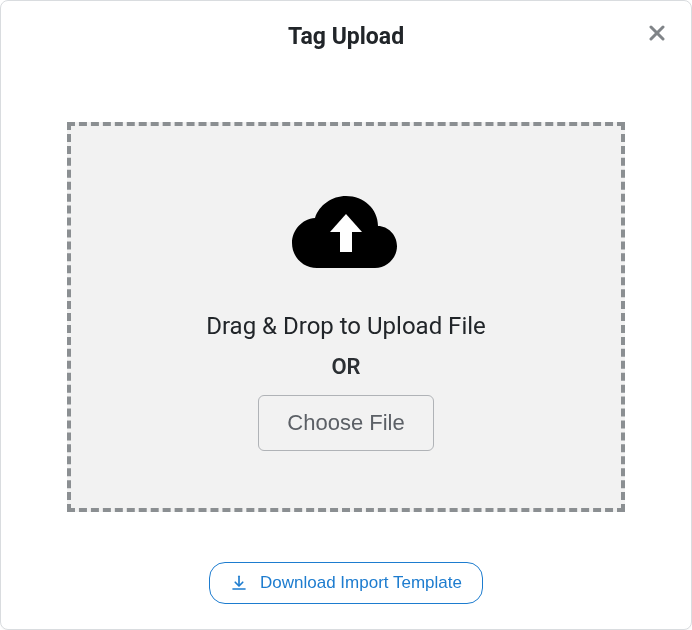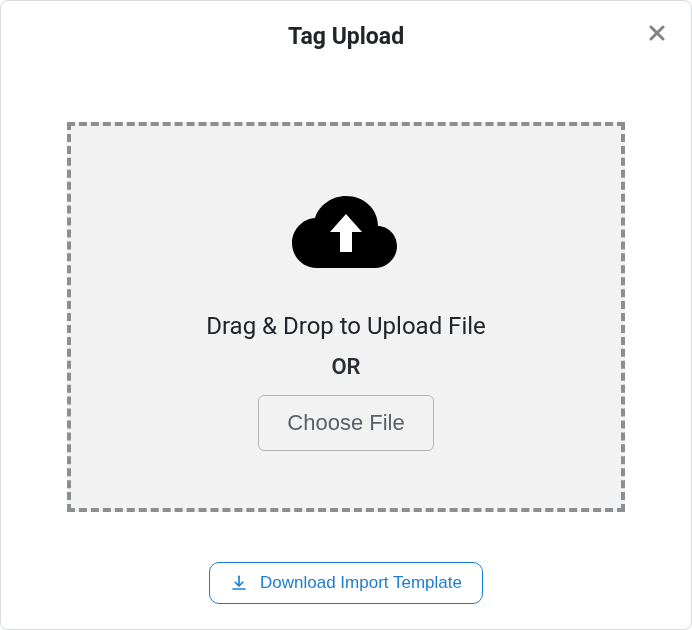--- a/index.html
+++ b/index.html
@@ -92,21 +92,21 @@
       margin-top: 50px;
       display: flex;
       justify-content: center;
     }
     .download-button {
       display: inline-flex;
       align-items: center;
       gap: 12px;
       background: #fff;
       border: 1px solid #1d7ccf;
-      border-radius: 10px;
+      border-radius: 16px;
       padding: 10px 20px;
       font-size: 17px;
       font-weight: 500;
       color: #1d7ccf;
       cursor: pointer;
     }
     .download-button svg {
       width: 18px;
       height: 18px;
     }

